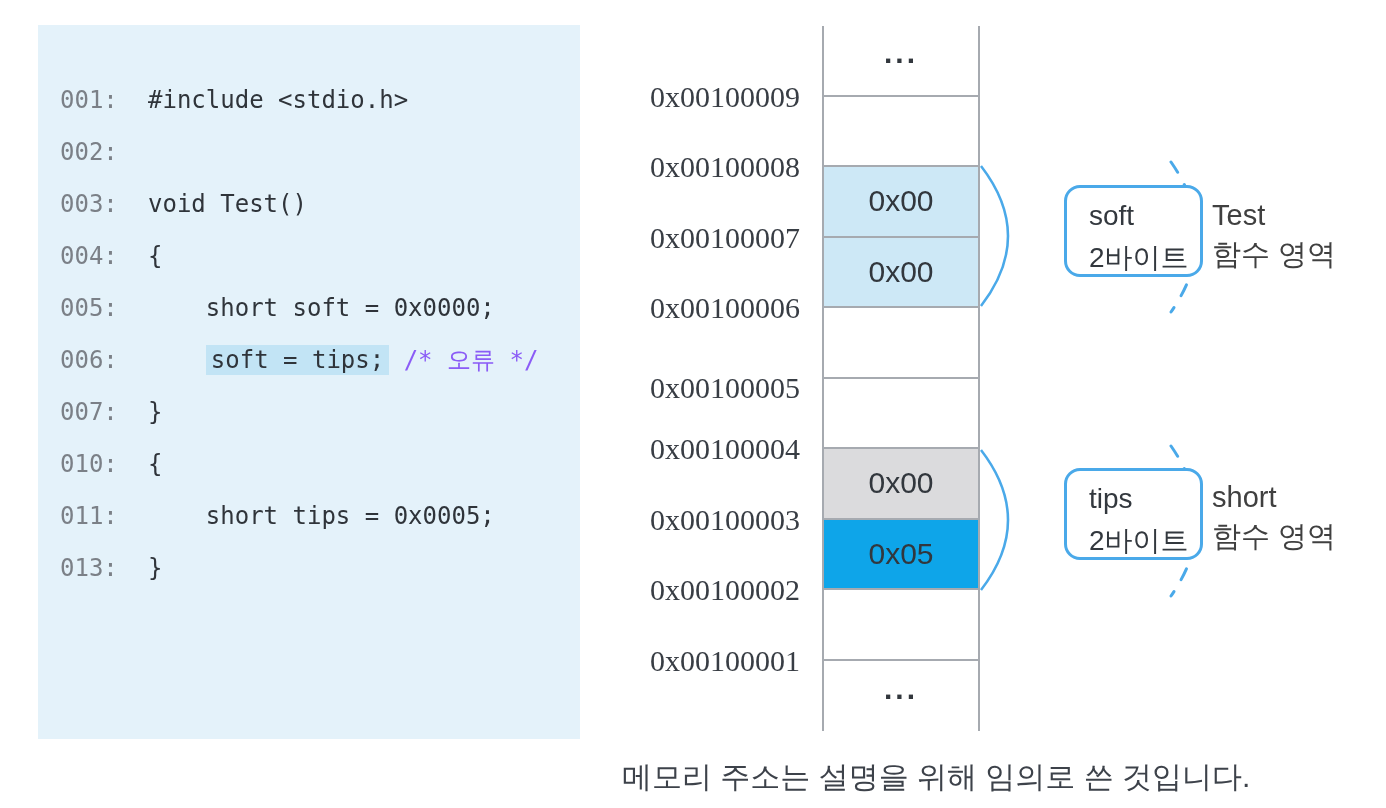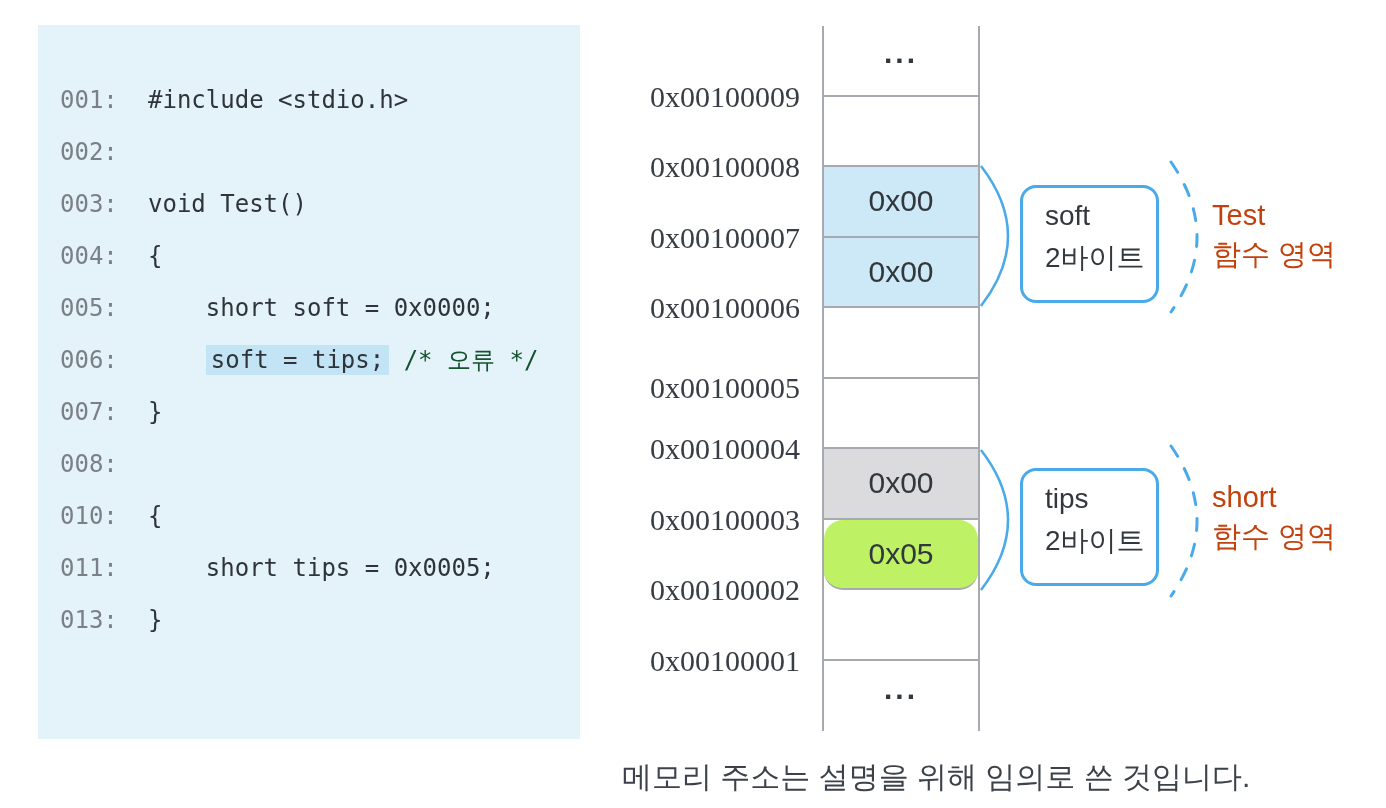--- a/index.html
+++ b/index.html
@@ -17,49 +17,49 @@
   .code-line{
     display:flex;align-items:center;height:52px;
     font-family:"DejaVu Sans Mono","Liberation Mono",monospace;
     font-size:24px;white-space:pre;
   }
   .lnum{display:inline-block;width:88px;color:#7b8087;}
   .ctext{color:#2f343a;}
   .ctext span{white-space:pre;text-align:right;}
   .s-code{color:#2f343a;}
   .s-highlight{background:#c2e4f5;color:#2f343a;padding:1px 5px;}
-  .s-comment{color:#14532d;}
+  .s-comment{color:#8b5cf6;}
   
   .memory-column{
     position:absolute;left:822px;top:26px;width:158px;height:705px;
     border-left:2px solid #a6aab0;border-right:2px solid #a6aab0;
     box-sizing:border-box;
   }
   .mcell{
     height:70.5px;box-sizing:border-box;border-bottom:2px solid #a6aab0;
     display:flex;align-items:center;justify-content:center;
   }
   .mcell:last-child{border-bottom:none;}
   .mval{font-size:30px;color:#32373d;}
   .mval.dots{font-weight:700;letter-spacing:3px;transform:translateY(-7px);}
   .addr{
     position:absolute;left:600px;width:200px;height:36px;line-height:36px;
     text-align:right;font-size:30px;color:#383d44;font-family:Liberation Serif, serif;
   }
   
   .arc-layer{position:absolute;left:0;top:0;width:1386px;height:808px;pointer-events:none;}
   .var-box{
-    position:absolute;left:1020px;width:139px;height:118px;box-sizing:border-box;
+    position:absolute;left:1064px;width:139px;height:92px;box-sizing:border-box;
     border:3px solid #4aa9e9;border-radius:16px;background:#ffffff;
     padding:7px 0 0 22px;font-size:28px;line-height:42px;color:#33383e;
   }
   .var-box.soft{top:185px;}
   .var-box.tips{top:468px;}
   .region-label{
-    position:absolute;left:1212px;font-size:29px;line-height:39px;color:#c2410c;
+    position:absolute;left:1212px;font-size:29px;line-height:39px;color:#404040;
   }
   .region-label.test{top:196px;}
   .region-label.main{top:478px;}
   .caption{
     position:absolute;left:622px;top:757px;font-size:30px;color:#3d424a;
   }
 </style>
 </head>
 <body>
 
@@ -67,21 +67,20 @@
 
   <div class="code-panel">
     <div class="code-lines">
         <div class="code-line"><span class="lnum">001:</span><span class="ctext"><span class="s-code">#include &lt;stdio.h&gt;</span></span></div>
         <div class="code-line"><span class="lnum">002:</span><span class="ctext"></span></div>
         <div class="code-line"><span class="lnum">003:</span><span class="ctext"><span class="s-code">void Test()</span></span></div>
         <div class="code-line"><span class="lnum">004:</span><span class="ctext"><span class="s-code">{</span></span></div>
         <div class="code-line"><span class="lnum">005:</span><span class="ctext"><span class="s-code">    short soft = 0x0000;</span></span></div>
         <div class="code-line"><span class="lnum">006:</span><span class="ctext"><span class="s-code">    </span><span class="s-highlight">soft = tips;</span><span class="s-code"> </span><span class="s-comment">/* 오류 */</span></span></div>
         <div class="code-line"><span class="lnum">007:</span><span class="ctext"><span class="s-code">}</span></span></div>
-        <div class="code-line"><span class="lnum">008:</span><span class="ctext"></span></div>
         <div class="code-line"><span class="lnum">010:</span><span class="ctext"><span class="s-code">{</span></span></div>
         <div class="code-line"><span class="lnum">011:</span><span class="ctext"><span class="s-code">    short tips = 0x0005;</span></span></div>
         <div class="code-line"><span class="lnum">013:</span><span class="ctext"><span class="s-code">}</span></span></div>
       </div>
   </div>
 
   <div>
       <div class="addr" style="top: 78.5px;">0x00100009</div>
       <div class="addr" style="top: 149px;">0x00100008</div>
       <div class="addr" style="top: 219.5px;">0x00100007</div>
@@ -108,21 +107,21 @@
       </div>
       <div class="mcell" style="background: transparent;">
         <span class="mval"></span>
       </div>
       <div class="mcell" style="background: transparent;">
         <span class="mval"></span>
       </div>
       <div class="mcell" style="background: rgb(219, 219, 221);">
         <span class="mval">0x00</span>
       </div>
-      <div class="mcell" style="background: #bef264; border-radius: 19px;">
+      <div class="mcell" style="background: #0ea5e9;">
         <span class="mval">0x05</span>
       </div>
       <div class="mcell" style="background: transparent;">
         <span class="mval"></span>
       </div>
       <div class="mcell" style="background: transparent;">
         <span class="mval dots">...</span>
       </div>
     </div>
 

